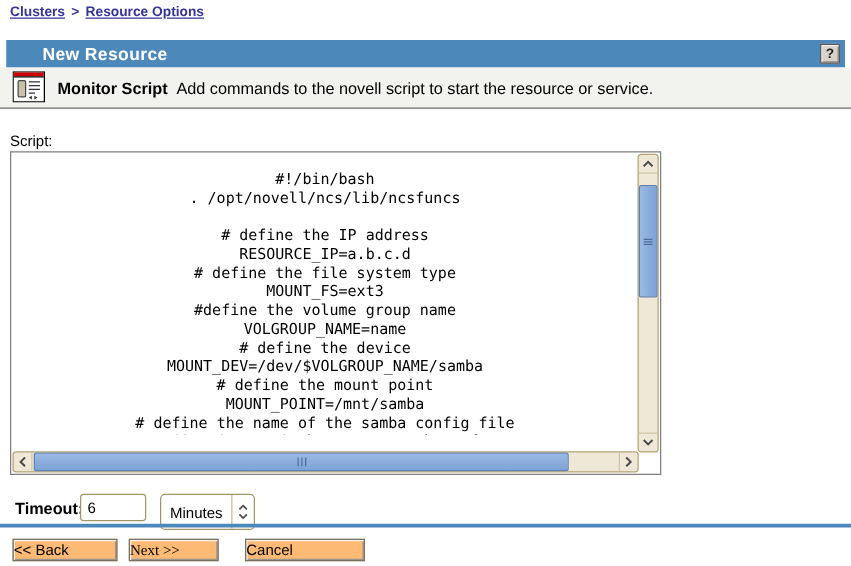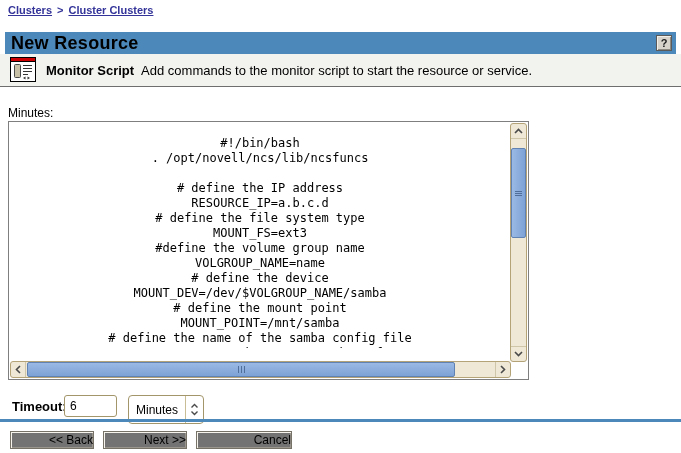--- a/index.html
+++ b/index.html
@@ -9,21 +9,21 @@
   }
   
   .breadcrumb{position:absolute;left:8px;top:4px;font-size:11px;font-weight:bold;}
   .breadcrumb a{color:#333399;text-decoration:underline;cursor:pointer;}
   .breadcrumb .sep{color:#333399;margin:0 5px;text-decoration:none;}
   
   .header-bar{
     position:absolute;left:5px;top:32px;width:671px;height:22px;background:#4C88BA;
     display:flex;align-items:center;box-sizing:border-box;padding-left:6px;
   }
-  .header-title{color:#000000;font-size:18px;font-weight:bold;letter-spacing:.3px;}
+  .header-title{color:#ffffff;font-size:14px;font-weight:bold;letter-spacing:.3px;margin-left:23px;}
   .help-btn{
     position:absolute;right:4px;top:3px;width:16px;height:16px;background:#D7D3CB;
     border:1px solid #5a5a5a;box-shadow:inset 1px 1px 0 #f2efe9, inset -1px -1px 0 #8e8a82;
     font-size:11px;font-weight:bold;color:#1a1a1a;display:flex;align-items:center;justify-content:center;
     cursor:pointer;box-sizing:border-box;
   }
   
   .section-band{
     position:absolute;left:0;top:54px;width:681px;height:33px;background:#F2F2EF;
     border-bottom:1px solid #6e6e6e;box-sizing:border-box;
@@ -86,34 +86,34 @@
     display:flex;align-items:center;cursor:pointer;
   }
   .select-value{flex:1;padding-left:7px;}
   .select-stepper{
     width:17px;height:100%;border-left:1px solid #C9BD95;display:flex;
     align-items:center;justify-content:center;
   }
   
   .blue-divider{position:absolute;left:0;top:419px;width:681px;height:3px;background:#4C88BA;}
   .btn{
-    position:absolute;top:431px;height:18px;background:#737373;border:1px solid #767268;
+    position:absolute;top:431px;height:18px;background:#fdba74;border:1px solid #767268;
     box-shadow:inset 1px 1px 0 #f7f4ee, inset -1px -1px 0 #9a968e;
-    font-family:"Liberation Sans",sans-serif;font-size:12px;color:#000;text-align:right;
+    font-family:"Liberation Sans",sans-serif;font-size:12px;color:#000;text-align:left;
     box-sizing:border-box;padding:0;cursor:pointer;line-height:15px;
   }
   .btn-back{left:10px;width:84px;}
-  .btn-next{left:103px;width:84px;}
+  .btn-next{left:103px;width:72px;font-family:Liberation Serif, serif;}
   .btn-cancel{left:196px;width:96px;}
 </style>
 </head>
 <body>
 
 <div class="breadcrumb">
-  <a href="#">Clusters</a><span class="sep">&gt;</span><a href="#">Cluster Clusters</a>
+  <a href="#">Clusters</a><span class="sep">&gt;</span><a href="#">Resource Options</a>
 </div>
 
 <div class="header-bar">
   <span class="header-title">New Resource</span>
   <span class="help-btn">?</span>
 </div>
 
 <div class="section-band">
   <span class="section-icon">
     <svg width="26" height="25" viewBox="0 0 26 25">
@@ -123,25 +123,25 @@
       <rect x="4.5" y="7.5" width="6" height="13" rx="1" fill="#C9C0A8" stroke="#4a4a4a"></rect>
       <line x1="13" y1="8.5" x2="22" y2="8.5" stroke="#333333"></line>
       <line x1="13" y1="11.5" x2="22" y2="11.5" stroke="#333333"></line>
       <line x1="13" y1="14.5" x2="22" y2="14.5" stroke="#333333"></line>
       <line x1="13" y1="17.5" x2="18" y2="17.5" stroke="#333333"></line>
       <polygon points="13,21 15.5,19.5 15.5,22.5" fill="#333333"></polygon>
       <polygon points="20,21 17.5,19.5 17.5,22.5" fill="#333333"></polygon>
     </svg>
   </span>
   <span class="section-text">
-    <span class="section-title">Monitor Script</span><span class="section-desc">Add commands to the monitor script to start the resource or service.</span>
+    <span class="section-title">Monitor Script</span><span class="section-desc">Add commands to the novell script to start the resource or service.</span>
   </span>
 </div>
 
-<div class="script-label">Minutes:</div>
+<div class="script-label">Script:</div>
 
 <div class="script-box">
   <pre class="script-text">#!/bin/bash
 . /opt/novell/ncs/lib/ncsfuncs
 
 # define the IP address
 RESOURCE_IP=a.b.c.d
 # define the file system type
 MOUNT_FS=ext3
 #define the volume group name

